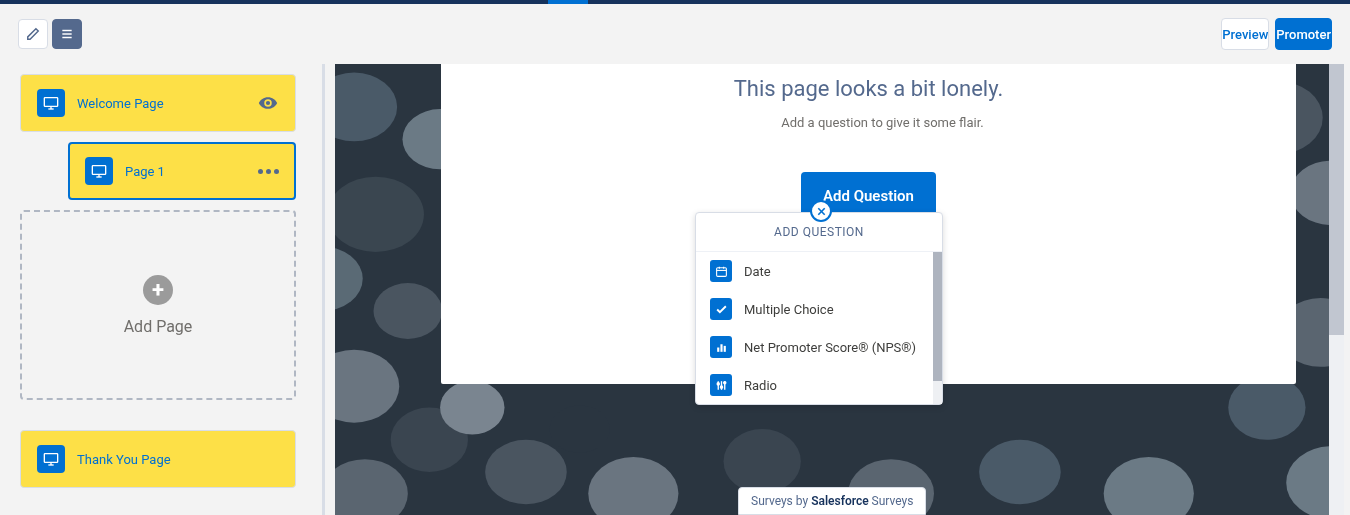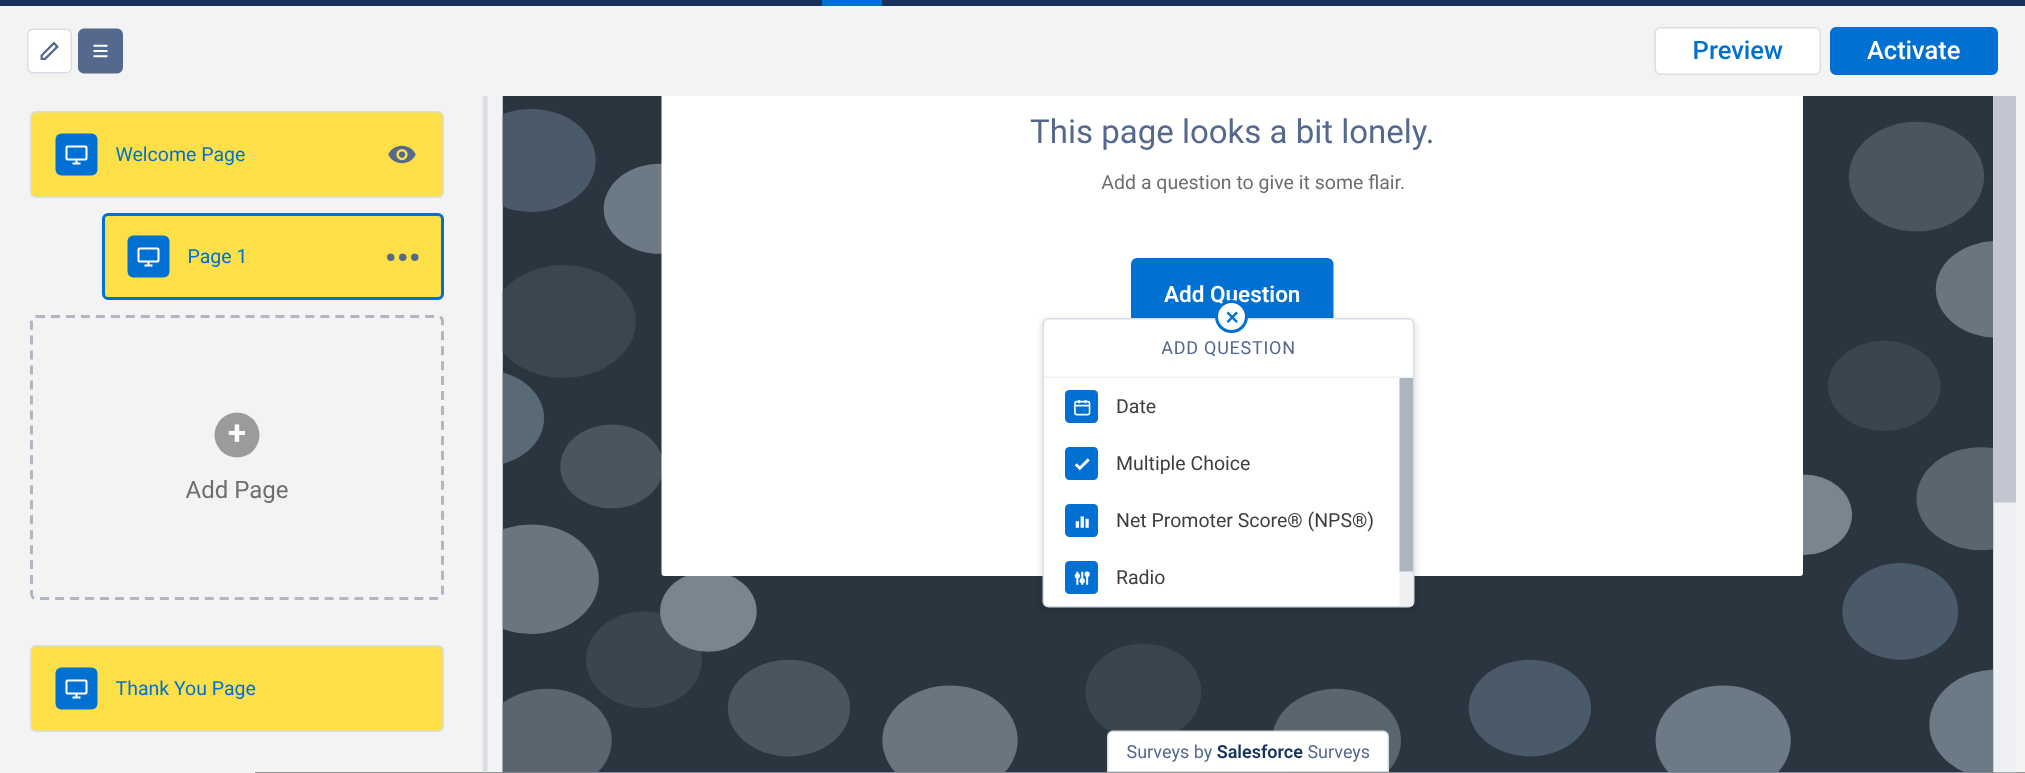--- a/index.html
+++ b/index.html
@@ -4,41 +4,41 @@
   <style>
     * { box-sizing: border-box; margin: 0; padding: 0; font-family: -apple-system, BlinkMacSystemFont, "Segoe UI", Roboto, Helvetica, Arial, sans-serif; }
     body { width: 1350px; height: 515px; background: #f3f3f3; overflow: hidden; }
     .topbar { height: 4px; background: #16325c; position: relative; }
     .topbar-accent { position: absolute; left: 548px; top: 0; width: 40px; height: 4px; background: #0070d2; }
     .header { display: flex; align-items: center; padding: 14px 18px; gap: 6px; }
     .mode-toggle { display: flex; gap: 4px; }
     .mode-btn { width: 30px; height: 30px; border: 1px solid #d8dde6; border-radius: 4px; display: flex; align-items: center; justify-content: center; background: #fff; cursor: pointer; }
     .mode-btn.active { background: #54698d; border-color: #54698d; }
     .header-spacer { flex: 1; }
-    .btn { height: 32px; padding: 0 24px; border-radius: 4px; font-size: 17px; font-weight: 500; cursor: pointer; display: inline-flex; align-items: center; }
+    .btn { height: 32px; padding: 0 0; border-radius: 4px; font-size: 13px; font-weight: 500; cursor: pointer; display: inline-flex; align-items: center; }
     .btn-outline { background: #fff; color: #0070d2; border: 1px solid #d8dde6; }
     .btn-primary { background: #0070d2; color: #fff; border: 1px solid #0070d2; }
     .main { display: flex; height: calc(100% - 64px); }
     .sidebar { width: 310px; padding: 10px 14px 10px 20px; overflow-y: auto; }
     .page-card { border: 1px solid #d8dde6; border-radius: 4px; background: #fde047; margin-bottom: 10px; padding: 14px 16px; display: flex; align-items: center; gap: 12px; cursor: pointer; }
     .page-card.selected { border: 2px solid #0070d2; padding: 13px 15px; margin-left: 48px; }
     .monitor-icon { width: 28px; height: 28px; background: #0070d2; border-radius: 4px; display: flex; align-items: center; justify-content: center; flex-shrink: 0; }
     .page-label { flex: 1; color: #0070d2; font-size: 13px; }
     .eye-icon { width: 22px; height: 22px; display: flex; align-items: center; justify-content: center; }
     .dots-icon { display: flex; gap: 3px; align-items: center; }
     .dots-icon span { width: 5px; height: 5px; background: #54698d; border-radius: 50%; }
     .add-page-card { border: 2px dashed #b0b7c3; border-radius: 4px; height: 190px; display: flex; flex-direction: column; align-items: center; justify-content: center; gap: 12px; cursor: pointer; margin-bottom: 30px; }
     .plus-circle { width: 30px; height: 30px; background: #9b9b9b; border-radius: 50%; display: flex; align-items: center; justify-content: center; color: #fff; font-size: 22px; font-weight: bold; }
     .add-page-label { color: #706e6b; font-size: 16px; }
     .canvas-wrap { flex: 1; position: relative; margin: 0 6px 0 12px; border-left: 3px solid #d8dde6; }
     .canvas-scroll { position: absolute; right: 0; top: 0; bottom: 0; width: 15px; background: #eef0f3; }
     .canvas-thumb { width: 100%; height: 60%; background: #c1c6d0; }
     .canvas { position: absolute; left: 10px; right: 15px; top: 0; bottom: 0; overflow: hidden; }
     .bg-pattern { position: absolute; inset: 0; }
-    .content-card { position: absolute; left: 106px; top: 0; width: 761px; height: 320px; background: #fff; border-radius: 0 0 2px 2px; display: flex; flex-direction: column; align-items: center; padding-top: 12px; }
+    .content-card { position: absolute; left: 106px; top: 0; width: 855px; height: 320px; background: #fff; border-radius: 0 0 2px 2px; display: flex; flex-direction: column; align-items: center; padding-top: 12px; }
     .lonely-title { color: #54698d; font-size: 22px; font-weight: 400; }
     .lonely-sub { color: #706e6b; font-size: 13px; margin-top: 14px; margin-left: 28px; }
     .add-q-btn { margin-top: 42px; height: 48px; padding: 0 22px; background: #0070d2; color: #fff; border: none; border-radius: 4px; font-size: 15px; font-weight: 600; cursor: pointer; }
     .popup-close { position: absolute; left: 475px; top: 136px; width: 22px; height: 22px; background: #fff; border: 2px solid #0070d2; border-radius: 50%; display: flex; align-items: center; justify-content: center; color: #0070d2; font-weight: bold; cursor: pointer; z-index: 20; }
     .popup { position: absolute; left: 360px; top: 148px; width: 248px; background: #fff; border: 1px solid #d8dde6; border-radius: 4px; box-shadow: 0 2px 6px rgba(0,0,0,0.15); z-index: 10; }
     .popup-header { text-align: center; padding: 12px 0; font-size: 12px; color: #54698d; letter-spacing: 0.5px; border-bottom: 1px solid #eef1f6; }
     .popup-body { position: relative; max-height: 190px; overflow: hidden; }
     .popup-scroll { position: absolute; right: 0; top: 0; bottom: 0; width: 9px; background: #eef0f3; }
     .popup-thumb { width: 100%; height: 85%; background: #aeb4bf; }
     .q-item { display: flex; align-items: center; gap: 12px; padding: 8px 14px; cursor: pointer; }
@@ -64,21 +64,21 @@
     <div class="mode-btn active">
       <svg width="14" height="14" viewBox="0 0 24 24" fill="none" stroke="#fff" stroke-width="2.5">
           <line x1="4" y1="6" x2="20" y2="6"></line>
           <line x1="4" y1="12" x2="20" y2="12"></line>
           <line x1="4" y1="18" x2="20" y2="18"></line>
         </svg>
     </div>
   </div>
   <div class="header-spacer"></div>
   <button class="btn btn-outline">Preview</button>
-  <button class="btn btn-primary">Activate</button>
+  <button class="btn btn-primary">Promoter</button>
 </div>
 
 <div class="main">
 
   <div class="sidebar">
 
     <div class="page-card">
       <div class="monitor-icon">
         <svg width="16" height="16" viewBox="0 0 24 24" fill="none" stroke="#fff" stroke-width="2">
             <rect x="2" y="4" width="20" height="13" rx="1"></rect>

